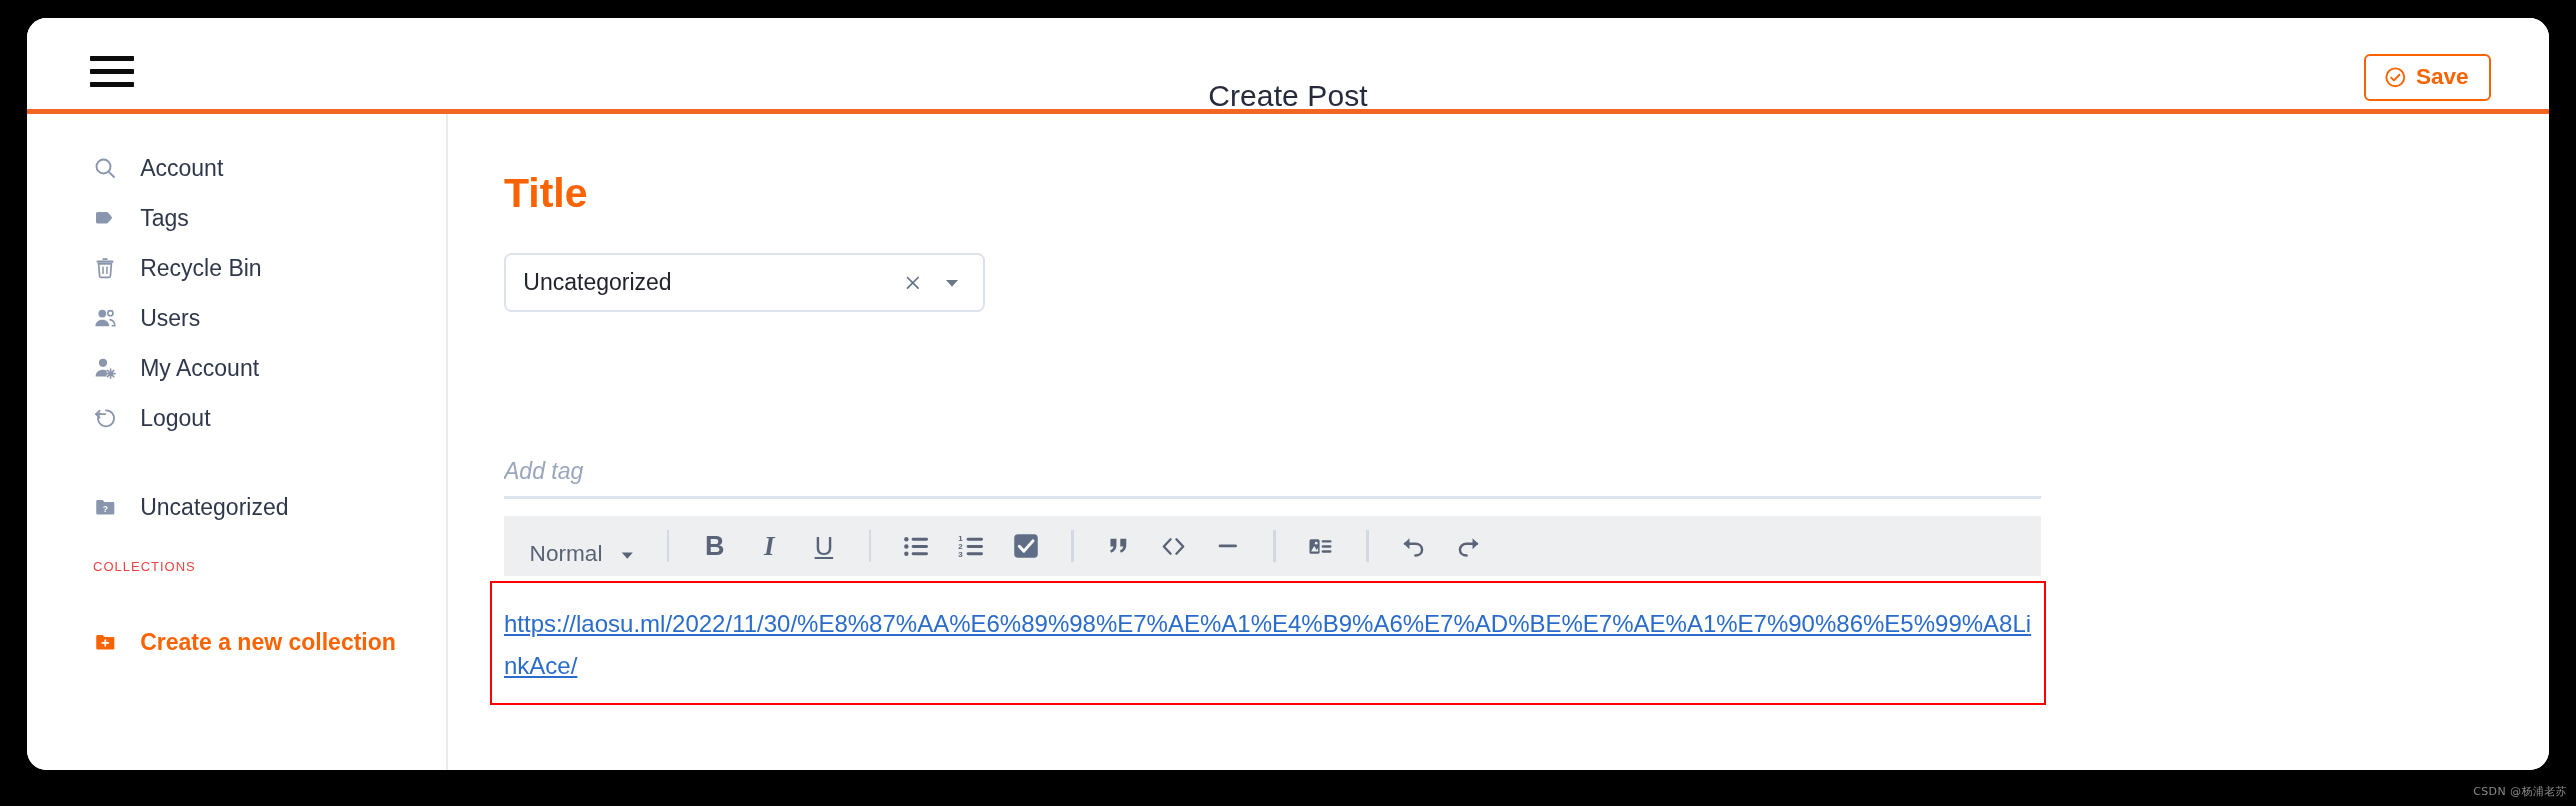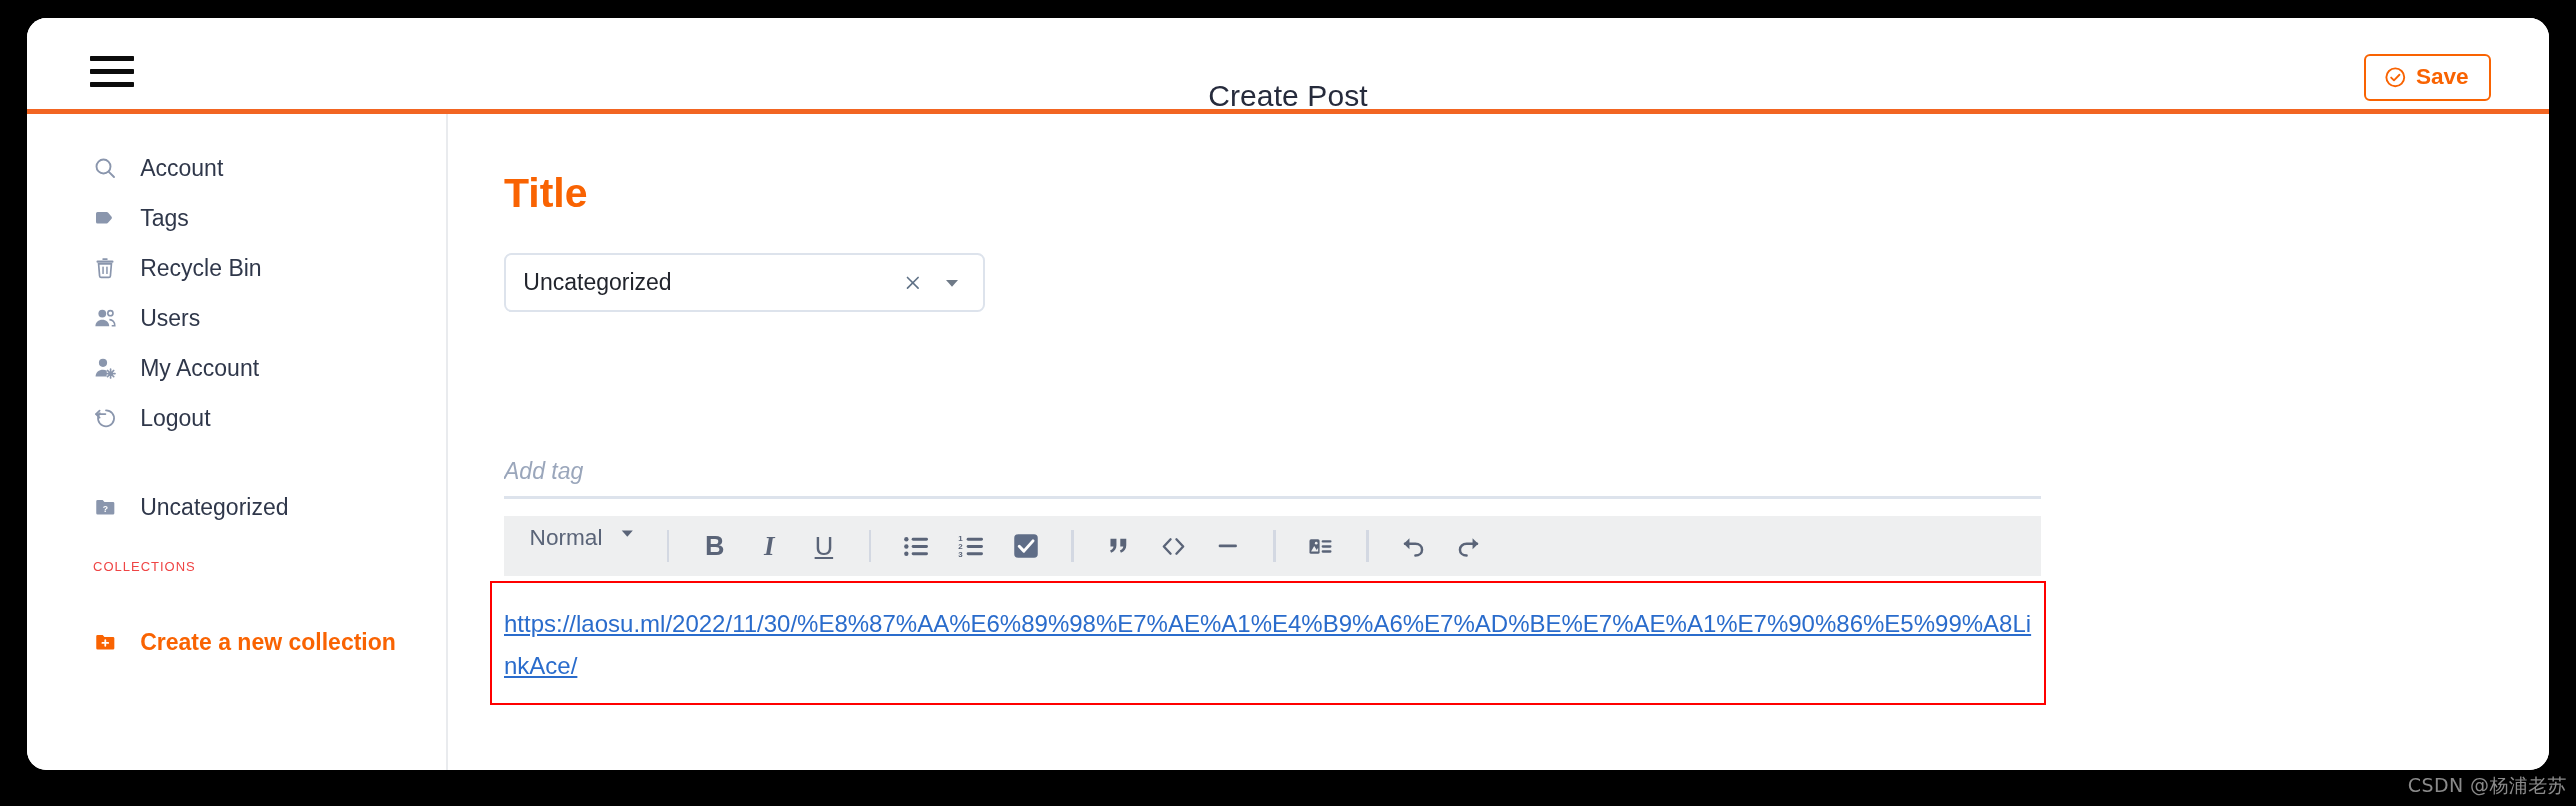--- a/index.html
+++ b/index.html
@@ -248,21 +248,21 @@
     height: 60px;
     background: #eeeff0;
     display: flex;
     align-items: center;
     padding-left: 16.6px;
     gap: 0;
   }
 
   #format-dropdown {
     display: flex;
-    align-items: flex-start;
+    align-items: flex-end;
     gap: 16.6px;
     padding: 0 13.5px 0 9px;
     height: 42px;
     cursor: pointer;
     background: transparent;
     border: none;
     font-family: "Liberation Sans", sans-serif;
   }
   #format-dropdown .fmt-label {
     font-size: 22.6px;
@@ -322,21 +322,21 @@
     word-break: break-all;
     cursor: pointer;
     display: inline;
   }
 
   
   #watermark {
     position: absolute;
     right: 9px;
     bottom: 7.5px;
-    font-size: 19px;
+    font-size: 11px;
     color: #8a8a8a;
     font-family: "DejaVu Sans", sans-serif;
     white-space: nowrap;
     letter-spacing: 0.4px;
   }
 </style>
 </head>
 <body>
 
 <div id="app-window">

